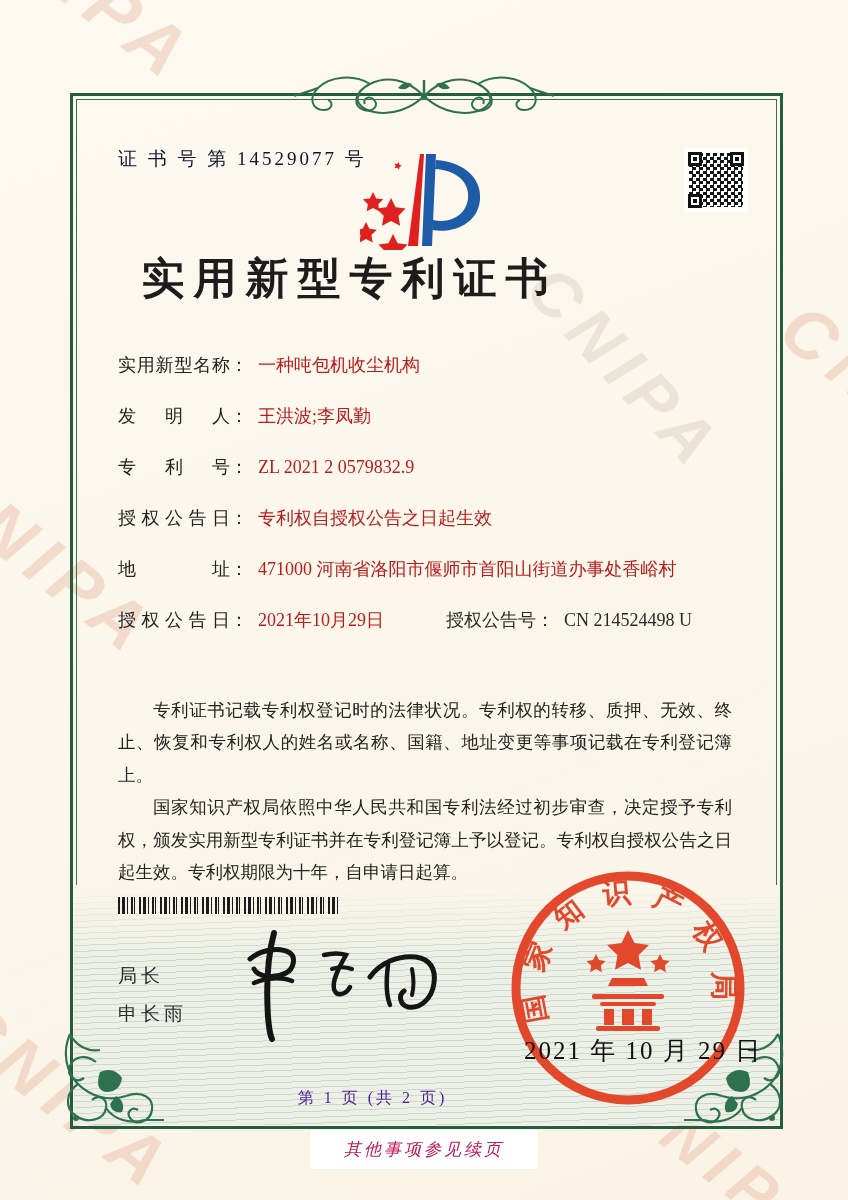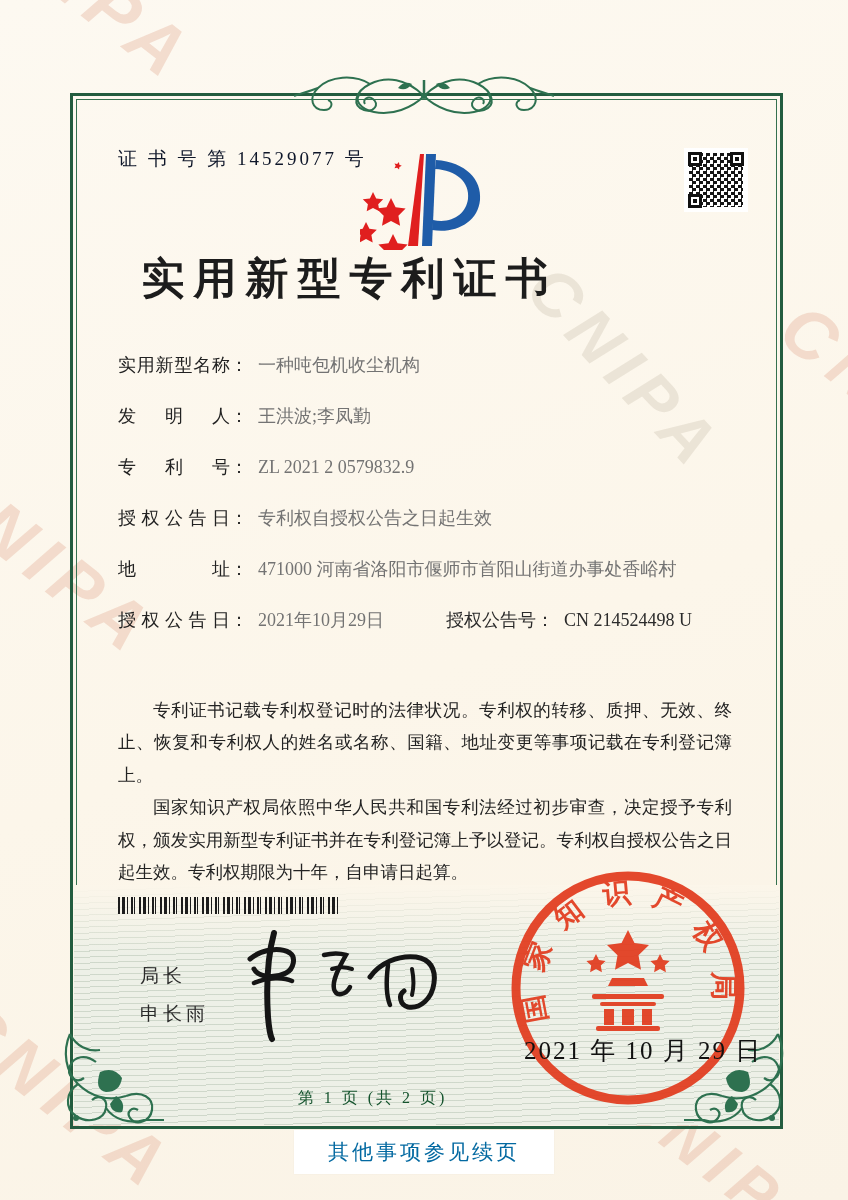--- a/index.html
+++ b/index.html
@@ -39,46 +39,46 @@
   .finder{position:absolute;width:14px;height:14px;background:#fff;border:3px solid #111;box-sizing:border-box;}
   .finder::after{content:"";position:absolute;left:2px;top:2px;right:2px;bottom:2px;background:#111;}
   .f-tl{left:-1px;top:-1px}.f-tr{right:-1px;top:-1px}.f-bl{left:-1px;bottom:-1px}
   .doc-title{position:absolute;left:70px;top:250px;width:559px;text-align:center;
       font-size:43px;font-weight:bold;letter-spacing:9px;color:#1c1c1c;}
   .rows{position:absolute;left:118px;top:352px;width:560px;font-size:18px;}
   .row{position:relative;height:51px;line-height:26px;}
   .lbl{display:inline-block;width:112px;text-align:justify;text-align-last:justify;
        vertical-align:top;color:#222;}
   .colon{margin-right:10px;}
-  .val{color:#737373;font-family:Liberation Serif, serif;}
+  .val{color:#b91c1c;font-family:Liberation Serif, serif;}
   .grant-no{position:absolute;left:328px;top:0;white-space:nowrap;}
   .body-text{position:absolute;left:118px;top:694px;width:614px;font-size:17.5px;
       line-height:1.85;text-align:justify;color:#232323;}
   .body-text p{margin:0;text-indent:2em;}
   
   .barcode{position:absolute;left:118px;top:897px;width:220px;height:17px;
      background-image:repeating-linear-gradient(90deg,
        #1c1c1c 0px,#1c1c1c 2px,transparent 2px,transparent 4px,
        #1c1c1c 4px,#1c1c1c 7px,transparent 7px,transparent 9px,
        #1c1c1c 9px,#1c1c1c 10px,transparent 10px,transparent 13px,
        #1c1c1c 13px,#1c1c1c 15px,transparent 15px,transparent 16px,
        #1c1c1c 16px,#1c1c1c 17px,transparent 17px,transparent 21px);}
   .director{position:absolute;left:118px;top:963px;
      font-family:"Liberation Sans","DejaVu Sans",sans-serif;font-size:19px;color:#2a2a2a;}
-  .director div{margin-bottom:12px;letter-spacing:4px;margin-left:22px;}
+  .director div{margin-bottom:12px;letter-spacing:4px;}
   .signature{position:absolute;left:228px;top:925px;z-index:6;}
   
   .seal{position:absolute;left:508px;top:868px;z-index:5;}
   .seal-date{position:absolute;left:524px;top:1034px;width:210px;text-align:center;
      font-size:25px;letter-spacing:2px;color:#111;z-index:6;white-space:nowrap;}
   .page-info{position:absolute;left:70px;top:1088px;width:605px;text-align:center;
-     font-size:16px;letter-spacing:3px;color:#14532d;z-index:5;}
+     font-size:16px;letter-spacing:3px;color:#4c1d95;z-index:5;}
   .cont-note{position:absolute;left:50%;top:1130px;transform:translateX(-50%);
-     background:#ffffff;padding:8px 34px;font-size:21px;letter-spacing:3px;color:#0369a1;z-index:5;
-     box-shadow:0 0 2px rgba(0,0,0,0.04);}
+     background:#ffffff;padding:8px 34px;font-size:17px;letter-spacing:3px;color:#be185d;z-index:5;
+     box-shadow:0 0 2px rgba(0,0,0,0.04);font-style:italic;}
 </style>
 </head>
 <body>
 
 <div class="wm wm-pink" style="left:-55px;top:-58px;font-size:72px;transform:rotate(38deg);">CNIPA</div>
 <div class="wm wm-gray" style="left:500px;top:330px;font-size:66px;transform:rotate(47deg);">CNIPA</div>
 <div class="wm wm-pink" style="left:762px;top:360px;font-size:70px;transform:rotate(38deg);">CNIPA</div>
 <div class="wm wm-pink" style="left:-88px;top:520px;font-size:70px;transform:rotate(38deg);">CNIPA</div>
 <div class="wm wm-pink" style="left:-70px;top:1055px;font-size:70px;transform:rotate(38deg);">CNIPA</div>
 <div class="wm wm-pink" style="left:600px;top:1128px;font-size:64px;transform:rotate(38deg);">CNIPA</div>

